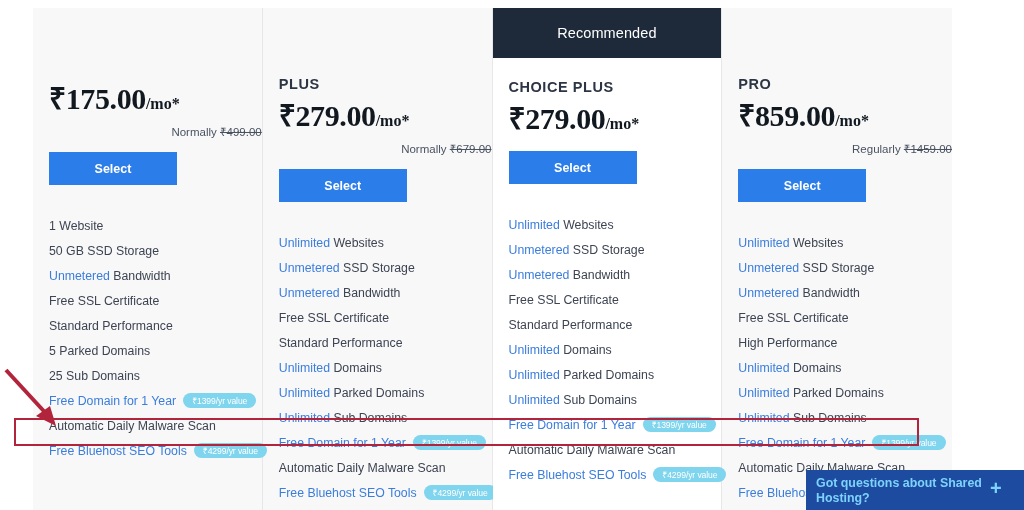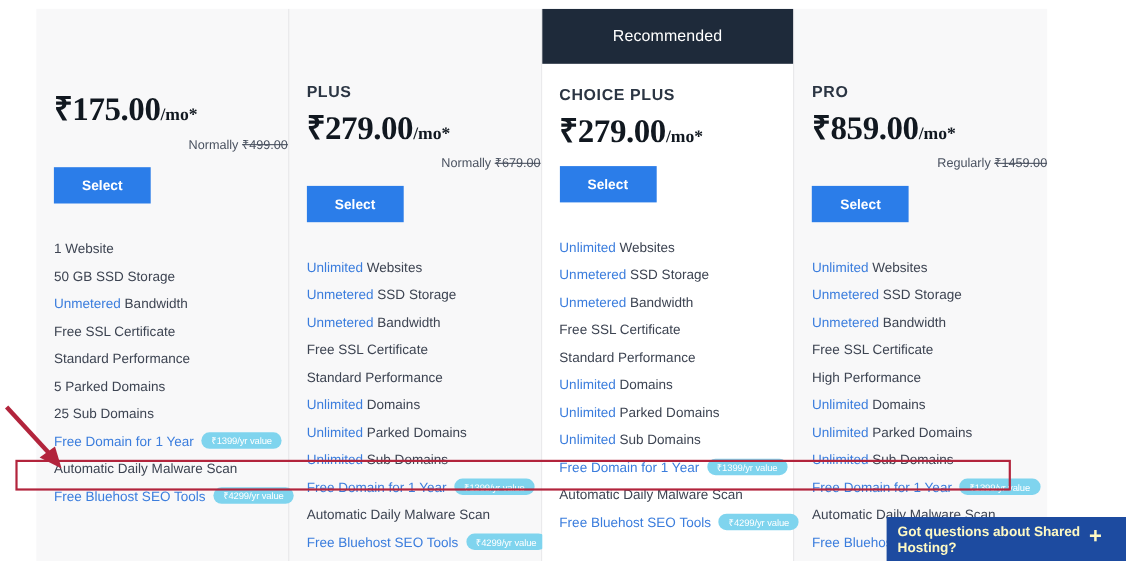--- a/index.html
+++ b/index.html
@@ -86,21 +86,21 @@
     font-size: 11.5px;
     color: #4a5260;
     margin-top: 7px;
     line-height: 14px;
     text-align: right;
   }
   .normally s { text-decoration: line-through; }
 
   .select-btn {
     margin-top: 13px;
-    width: 88px;
+    width: 128px;
     height: 33px;
     background: #2b7de9;
     color: #ffffff;
     font-size: 12.5px;
     font-weight: bold;
     border: none;
     cursor: pointer;
     display: flex;
     align-items: center;
     justify-content: center;
@@ -159,21 +159,21 @@
     z-index: 6;
   }
 
   .chat-widget {
     position: absolute;
     left: 806px;
     top: 470px;
     width: 218px;
     height: 40px;
     background: #1d4ba0;
-    color: #fef9c3;
+    color: #7dd3fc;
     display: flex;
     align-items: flex-start;
     z-index: 20;
     box-sizing: border-box;
     padding: 6px 10px 1px 10px;
   }
   .chat-text {
     font-size: 12.4px;
     line-height: 15px;
     font-weight: bold;

